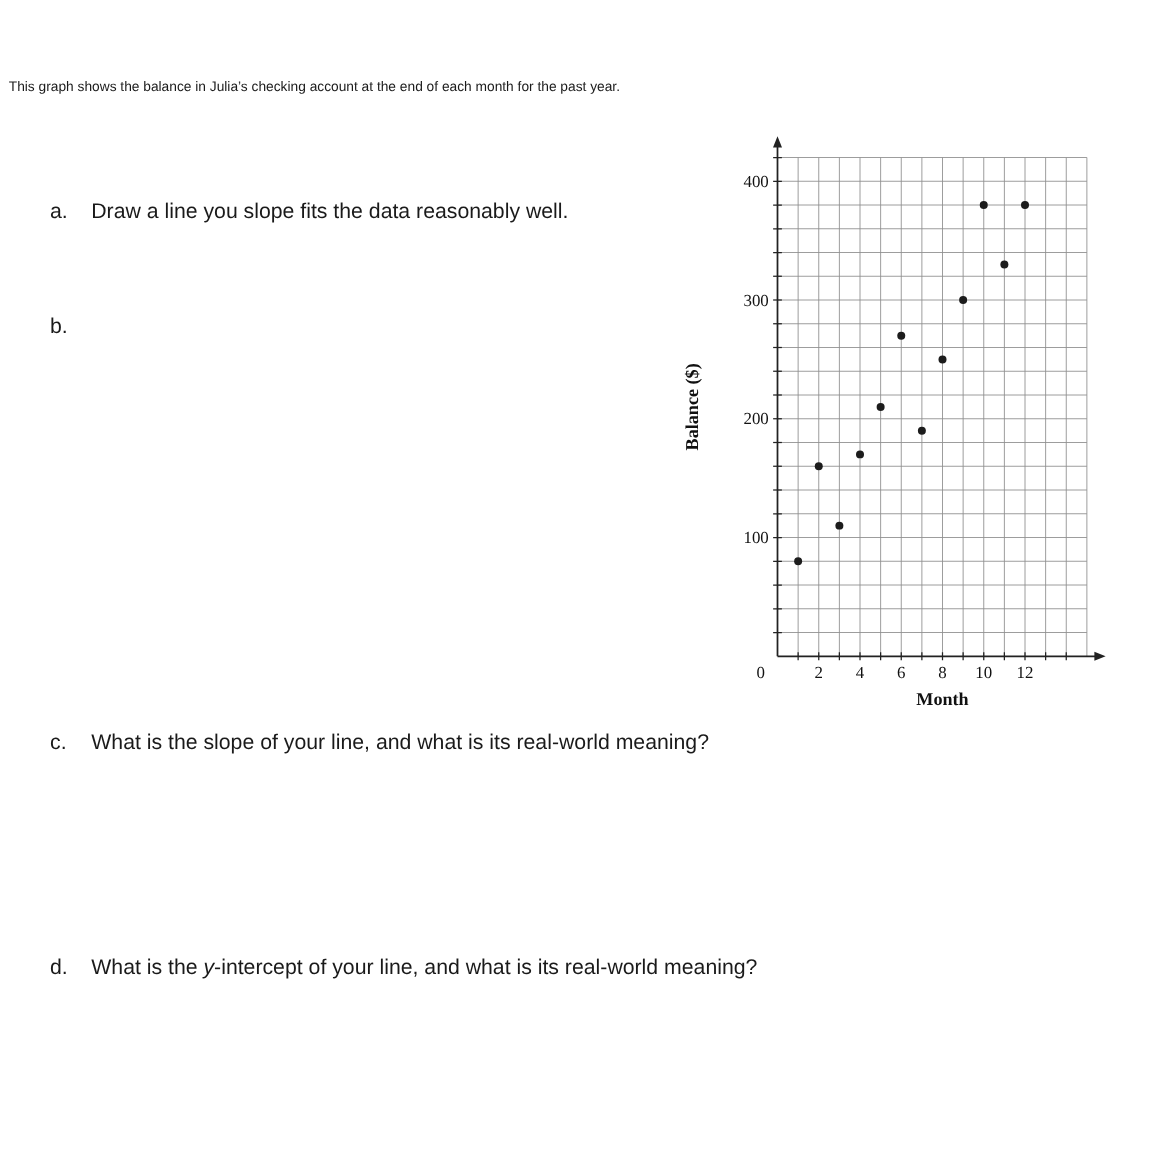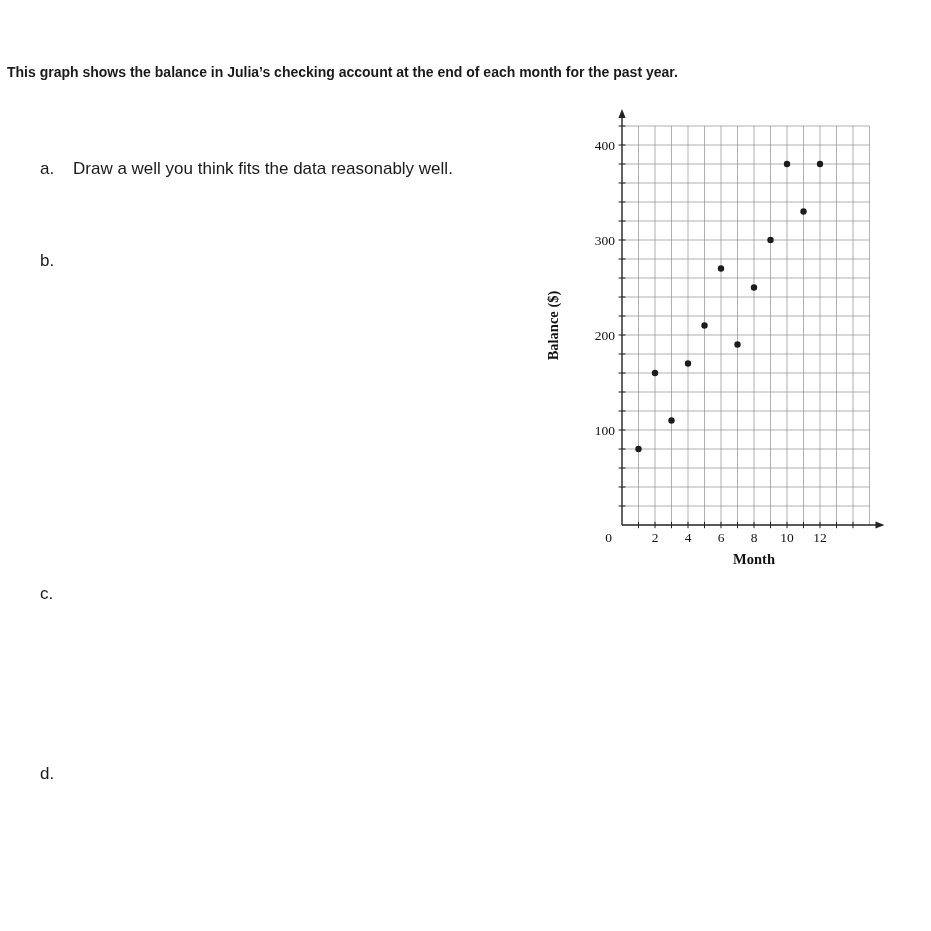--- a/index.html
+++ b/index.html
@@ -2,21 +2,21 @@
 <html><head>
 <meta charset="utf-8">
 <style>
   html,body{margin:0;padding:0;}
   body{
     width:931px;height:931px;position:relative;background:#ffffff;
     font-family:"Liberation Sans", sans-serif;color:#1a1a1a;overflow:hidden;
   }
   .intro{
     position:absolute;left:7px;top:63px;width:910px;
-    font-size:14px;line-height:1.3;font-weight:bold;
+    font-size:11px;line-height:1.3;
   }
   .question{
     position:absolute;display:flex;font-size:17px;line-height:1.35;
   }
   .q-label{width:33px;flex:0 0 33px;}
   .q-a{left:40px;top:158px;width:480px;}
   .q-b{left:40px;top:250px;width:480px;}
   .q-c{left:40px;top:583px;width:700px;}
   .q-d{left:40px;top:763px;width:720px;}
   .chart-wrap{
@@ -24,21 +24,21 @@
   }
   svg text{font-family:"Liberation Serif", serif;}
 </style>
 </head>
 <body>
 
 <div class="intro">This graph shows the balance in Julia’s checking account at the end of each month for the past year.</div>
 
 <div class="question q-a">
   <span class="q-label">a.</span>
-  <span>Draw a well you think fits the data reasonably well.</span>
+  <span>Draw a line you slope fits the data reasonably well.</span>
 </div>
 
 <div class="question q-b">
   <span class="q-label">b.</span>
 </div>
 
 <div class="chart-wrap">
   <svg id="chart-svg" width="390" height="500" viewBox="0 0 390 500">
       <g stroke="#8f8f8f" stroke-width="0.7">
         <line x1="113.5" y1="427" x2="113.5" y2="28"></line>
@@ -148,17 +148,19 @@
         <circle cx="245.5" cy="142" r="3.2"></circle>
         <circle cx="262" cy="66" r="3.2"></circle>
         <circle cx="278.5" cy="113.5" r="3.2"></circle>
         <circle cx="295" cy="66" r="3.2"></circle>
       </g>
     </svg>
 </div>
 
 <div class="question q-c">
   <span class="q-label">c.</span>
+  <span>What is the slope of your line, and what is its real-world meaning?</span>
 </div>
 
 <div class="question q-d">
   <span class="q-label">d.</span>
+  <span><span>What is the </span><i>y</i><span>-intercept of your line, and what is its real-world meaning?</span></span>
 </div>
 
 </body></html>

